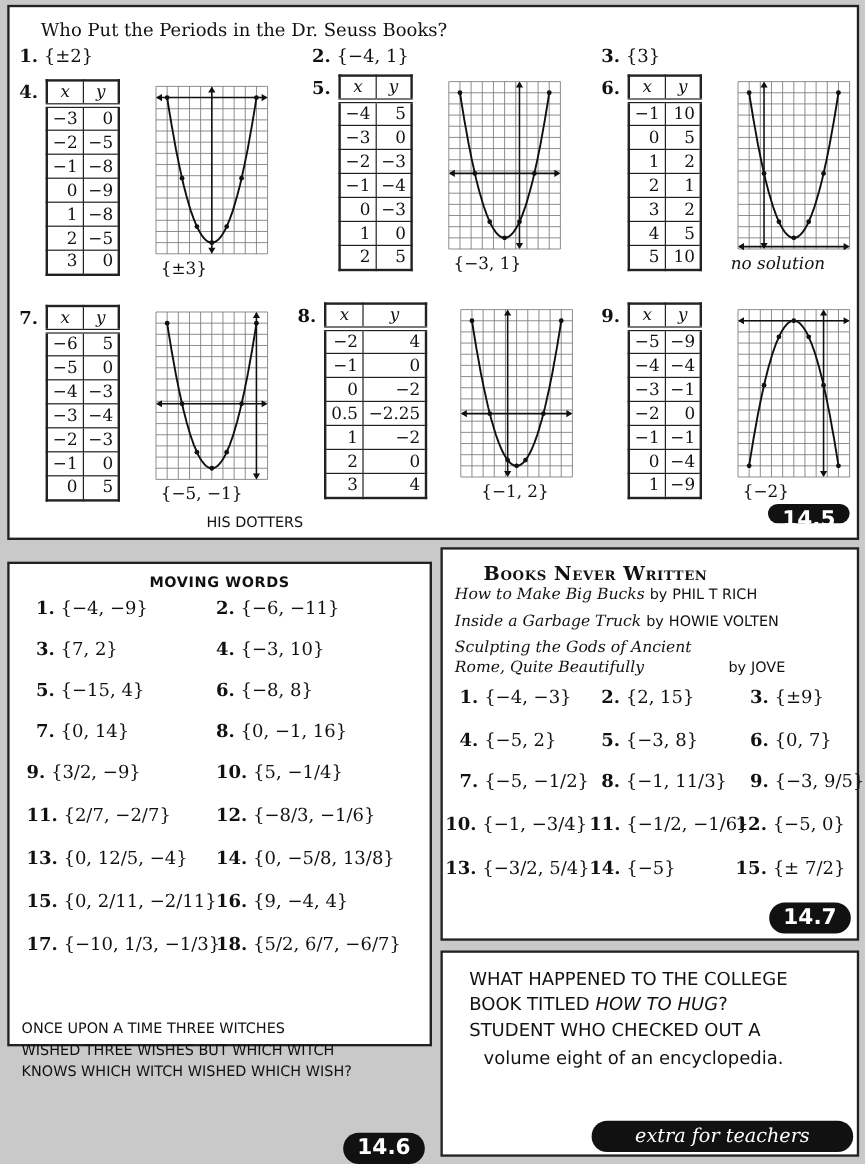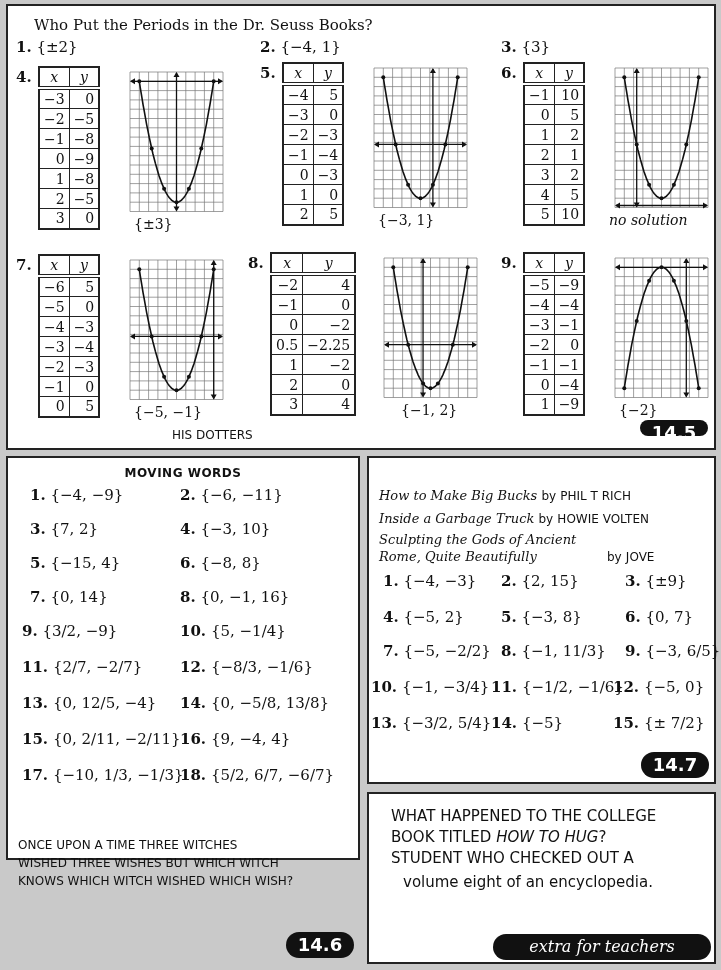--- a/index.html
+++ b/index.html
@@ -524,21 +524,21 @@
           <circle cx="71.3" cy="63.0" r="2" fill="#111"></circle>
           <circle cx="83.7" cy="130.2" r="2" fill="#111"></circle>
         </svg></div>
       <div class="gsol" style="left: 611px; top: 395.5px;">{−2}</div>
     </div>
 
   <div class="footer-text" style="left:164px; top:422px;">HIS DOTTERS</div>
   <div class="badge" style="left:632px; top:414px; width:68px; height:16px; line-height:26px;">14.5</div>
 </div>
 
-<div class="panel" style="left:6px; top:456px; width:354px; height:404px;">
+<div class="panel" style="left:6px; top:468px; width:354px; height:404px;">
   <div class="mw-title">MOVING WORDS</div>
   <div id="mw-items">
       <div class="mw-item" style="left: 22px; top: 28px;"><span class="num">1.</span>&nbsp;<span>{−4, −9}</span></div>
       <div class="mw-item" style="left: 172px; top: 28px;"><span class="num">2.</span>&nbsp;<span>{−6, −11}</span></div>
       <div class="mw-item" style="left: 22px; top: 62px;"><span class="num">3.</span>&nbsp;<span>{7, 2}</span></div>
       <div class="mw-item" style="left: 172px; top: 62px;"><span class="num">4.</span>&nbsp;<span>{−3, 10}</span></div>
       <div class="mw-item" style="left: 22px; top: 96px;"><span class="num">5.</span>&nbsp;<span>{−15, 4}</span></div>
       <div class="mw-item" style="left: 172px; top: 96px;"><span class="num">6.</span>&nbsp;<span>{−8, 8}</span></div>
       <div class="mw-item" style="left: 22px; top: 130px;"><span class="num">7.</span>&nbsp;<span>{0, 14}</span></div>
       <div class="mw-item" style="left: 172px; top: 130px;"><span class="num">8.</span>&nbsp;<span>{0, −1, 16}</span></div>
@@ -555,35 +555,36 @@
     </div>
   <div class="riddle" style="left:10px; top:378px;">
     <div>ONCE UPON A TIME THREE WITCHES</div>
     <div>WISHED THREE WISHES BUT WHICH WITCH</div>
     <div>KNOWS WHICH WITCH WISHED WHICH WISH?</div>
   </div>
   <div class="badge" style="left:278px; top:474px; width:68px; height:26px; line-height:26px;">14.6</div>
 </div>
 
 <div class="panel" style="left:367px; top:456px; width:349px; height:328px;">
+  <div class="bnw-title">Books Never Written</div>
   <div class="book" style="left:10px; top:30px;"><i>How to Make Big Bucks</i> <span class="by">by</span> <span class="by">PHIL T RICH</span></div>
   <div class="book" style="left:10px; top:53px;"><i>Inside a Garbage Truck</i> <span class="by">by</span> <span class="by">HOWIE VOLTEN</span></div>
   <div class="book" style="left:10px; top:74px;"><i>Sculpting the Gods of Ancient</i></div>
   <div class="book" style="left:10px; top:91px;"><i>Rome, Quite Beautifully</i></div>
   <div class="book" style="left:238px; top:91px;"><span class="by">by</span> <span class="by">JOVE</span></div>
   <div id="bnw-items">
       <div class="mw-item" style="left: 14px; top: 114px;"><span class="num">1.</span>&nbsp;<span>{−4, −3}</span></div>
       <div class="mw-item" style="left: 132px; top: 114px;"><span class="num">2.</span>&nbsp;<span>{2, 15}</span></div>
       <div class="mw-item" style="left: 256px; top: 114px;"><span class="num">3.</span>&nbsp;<span>{±9}</span></div>
       <div class="mw-item" style="left: 14px; top: 150px;"><span class="num">4.</span>&nbsp;<span>{−5, 2}</span></div>
       <div class="mw-item" style="left: 132px; top: 150px;"><span class="num">5.</span>&nbsp;<span>{−3, 8}</span></div>
       <div class="mw-item" style="left: 256px; top: 150px;"><span class="num">6.</span>&nbsp;<span>{0, 7}</span></div>
-      <div class="mw-item" style="left: 14px; top: 184px;"><span class="num">7.</span>&nbsp;<span>{−5, −2/2}</span></div>
+      <div class="mw-item" style="left: 14px; top: 184px;"><span class="num">7.</span>&nbsp;<span>{−5, −1/2}</span></div>
       <div class="mw-item" style="left: 132px; top: 184px;"><span class="num">8.</span>&nbsp;<span>{−1, 11/3}</span></div>
-      <div class="mw-item" style="left: 256px; top: 184px;"><span class="num">9.</span>&nbsp;<span>{−3, 6/5}</span></div>
+      <div class="mw-item" style="left: 256px; top: 184px;"><span class="num">9.</span>&nbsp;<span>{−3, 9/5}</span></div>
       <div class="mw-item" style="left: 2px; top: 220px;"><span class="num">10.</span>&nbsp;<span>{−1, −3/4}</span></div>
       <div class="mw-item" style="left: 122px; top: 220px;"><span class="num">11.</span>&nbsp;<span>{−1/2, −1/6}</span></div>
       <div class="mw-item" style="left: 244px; top: 220px;"><span class="num">12.</span>&nbsp;<span>{−5, 0}</span></div>
       <div class="mw-item" style="left: 2px; top: 256px;"><span class="num">13.</span>&nbsp;<span>{−3/2, 5/4}</span></div>
       <div class="mw-item" style="left: 122px; top: 256px;"><span class="num">14.</span>&nbsp;<span>{−5}</span></div>
       <div class="mw-item" style="left: 244px; top: 256px;"><span class="num">15.</span>&nbsp;<span>{± 7/2}</span></div>
     </div>
   <div class="badge" style="left:272px; top:294px; width:68px; height:26px; line-height:26px;">14.7</div>
 </div>
 

